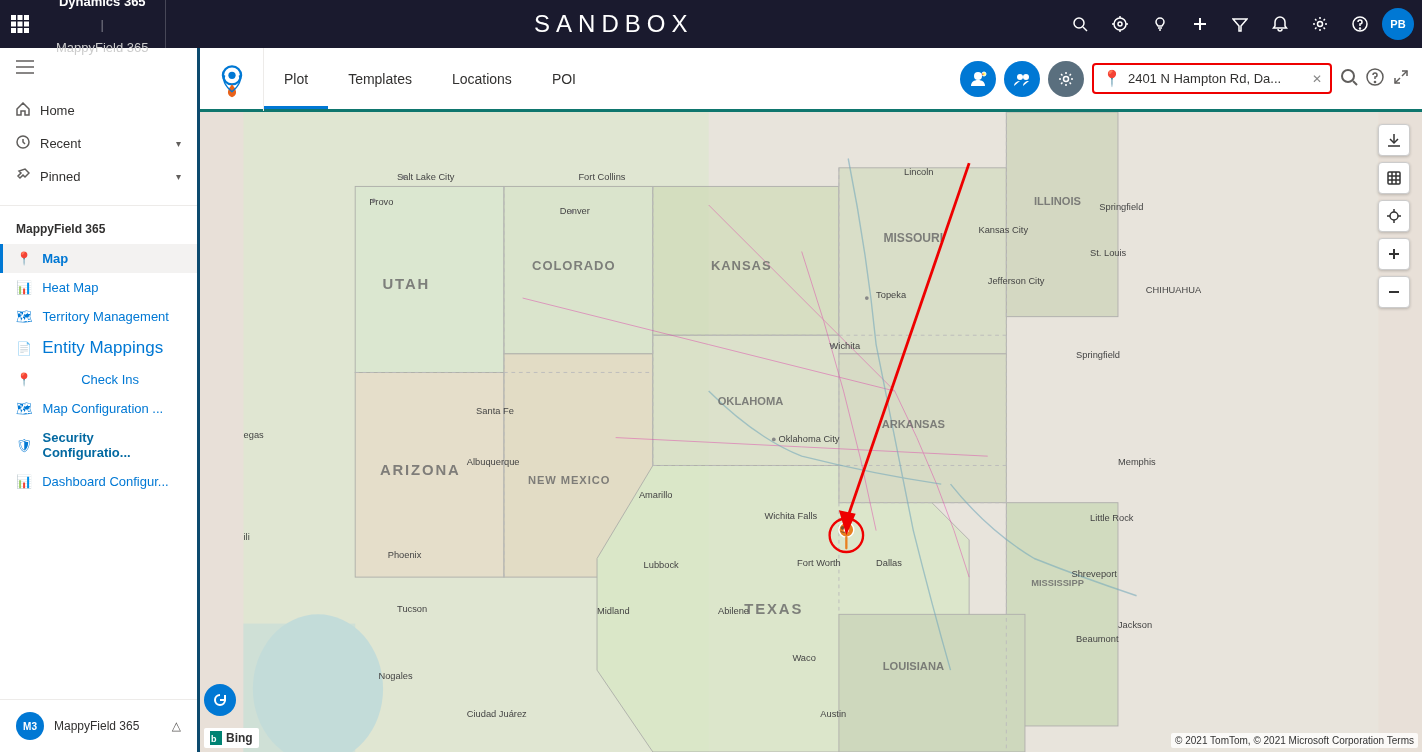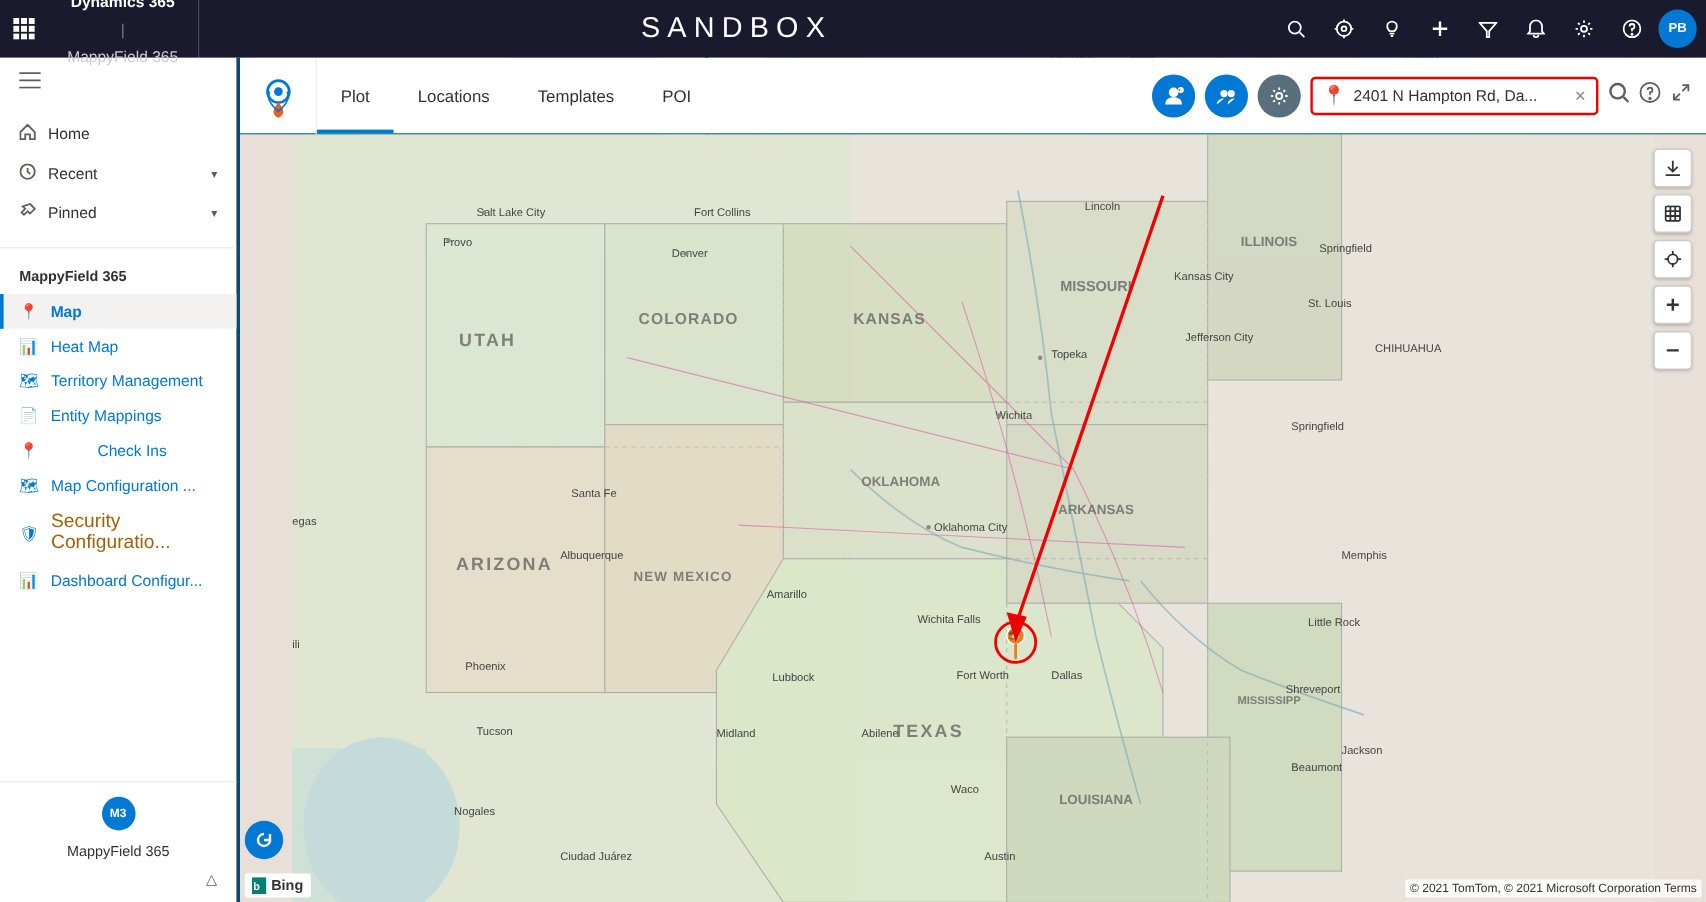--- a/index.html
+++ b/index.html
@@ -65,38 +65,37 @@
     }
     .sidebar-nav-item.active {
       border-left: 3px solid #0078d4; padding-left: 13px;
       background: #f3f2f1; font-weight: 600;
     }
     .sidebar-nav-item .nav-icon { font-size: 14px; }
     .sidebar-bottom {
       margin-top: auto; padding: 12px 16px;
       display: flex; align-items: center; gap: 10px;
       border-top: 1px solid #edebe9;
-      flex-direction: column;
     }
     .sidebar-bottom-avatar {
       width: 28px; height: 28px; border-radius: 50%; background: #0078d4;
       display: flex; align-items: center; justify-content: center;
       color: white; font-size: 10px; font-weight: 600;
     }
     .sidebar-bottom-text { font-size: 12px; color: #323130; }
     .sidebar-bottom-chevron { margin-left: auto; color: #605e5c; font-size: 12px; }
 
     
     .main-content {
       position: fixed; top: 48px; left: 200px; right: 0; bottom: 0; z-index: 10;
     }
 
     
     .mf-header {
-      height: 64px; background: white; border-bottom: 1px solid #0f766e;
+      height: 64px; background: white; border-bottom: 3px solid #0f766e;
       display: flex; align-items: center; gap: 0; padding: 0;
       position: relative; z-index: 20;
     }
     .mf-logo {
       width: 64px; height: 64px; display: flex; align-items: center; justify-content: center;
       border-right: 1px solid #edebe9;
     }
     .mf-logo svg { width: 40px; height: 40px; }
     .mf-nav {
       display: flex; align-items: center; height: 100%;
@@ -305,33 +304,33 @@
       <div class="sidebar-nav-item">
         <span class="nav-icon" style="font-size:13px; color:#0078d4;">📊</span>
         <span style="font-size:13px; color:#0078d4;">Heat Map</span>
       </div>
       <div class="sidebar-nav-item">
         <span class="nav-icon" style="font-size:13px; color:#0078d4;">🗺</span>
         <span style="font-size:13px; color:#0078d4;">Territory Management</span>
       </div>
       <div class="sidebar-nav-item">
         <span class="nav-icon" style="font-size:13px; color:#0078d4;">📄</span>
-        <span style="font-size:13px; color:#0078d4;">Entity Mappings</span>
+        <span style="font-size:17px; color:#0078d4;">Entity Mappings</span>
       </div>
       <div class="sidebar-nav-item">
         <span class="nav-icon" style="font-size:13px; color:#0078d4;">📍</span>
         <span style="font-size:13px; color:#0078d4;margin-left:39px;">Check Ins</span>
       </div>
       <div class="sidebar-nav-item">
         <span class="nav-icon" style="font-size:13px; color:#0078d4;">🗺</span>
         <span style="font-size:13px; color:#0078d4;">Map Configuration ...</span>
       </div>
       <div class="sidebar-nav-item">
         <span class="nav-icon" style="font-size:13px; color:#0078d4;">🛡</span>
-        <span style="font-size:16px; color:#a16207;">Security Configuratio...</span>
+        <span style="font-size:13px; color:#0369a1;font-weight:bold;">Security Configuratio...</span>
       </div>
       <div class="sidebar-nav-item">
         <span class="nav-icon" style="font-size:13px; color:#0078d4;">📊</span>
         <span style="font-size:13px; color:#0078d4;">Dashboard Configur...</span>
       </div>
     </div>
 
   <div class="sidebar-bottom">
     <div class="sidebar-bottom-avatar">M3</div>
     <span class="sidebar-bottom-text">MappyField 365</span>
@@ -345,22 +344,22 @@
     <div class="mf-logo">
       <svg width="44" height="44" viewBox="0 0 44 44">
         <circle cx="22" cy="18" r="10" fill="none" stroke="#0078d4" stroke-width="2.5"></circle>
         <circle cx="22" cy="18" r="4" fill="#0078d4"></circle>
         <path d="M22 28 C22 28 12 38 22 42 C32 38 22 28 22 28z" fill="#e8621a"></path>
         <path d="M14 18 Q10 26 22 36 Q34 26 30 18" fill="none" stroke="#0078d4" stroke-width="1.5"></path>
       </svg>
     </div>
     <nav class="mf-nav" id="mf-nav-items">
     <div class="mf-nav-item active">Plot</div>
+        <div class="mf-nav-item">Templates</div>
         <div class="mf-nav-item">Locations</div>
-        <div class="mf-nav-item">Templates</div>
         <div class="mf-nav-item">POI</div>
       </nav>
     <div class="mf-right">
       <button class="mf-icon-btn blue">
         <svg width="18" height="18" viewBox="0 0 18 18" fill="white">
           <circle cx="9" cy="6" r="4"></circle>
           <path d="M2 16c0-4 3-6 7-6s7 2 7 6"></path>
           <circle cx="15" cy="4" r="2" fill="#ff6" stroke="white" stroke-width="1"></circle>
           <text x="14" y="6" font-size="3" fill="blue" text-anchor="middle">📍</text>
         </svg>

